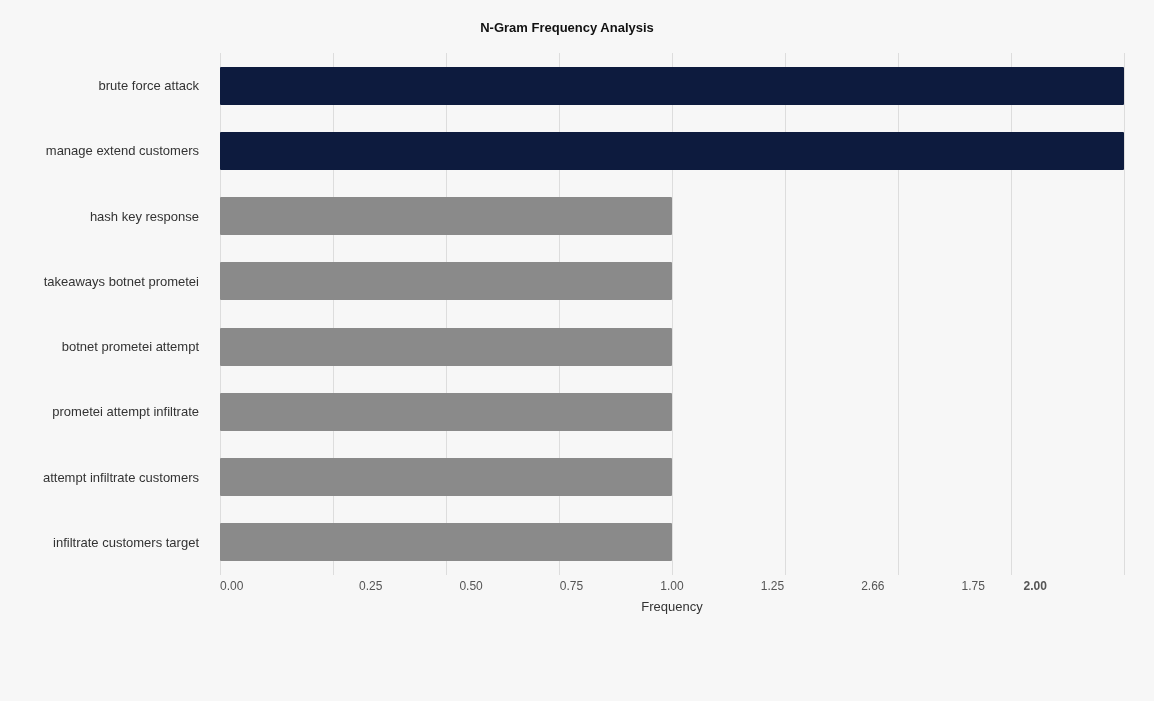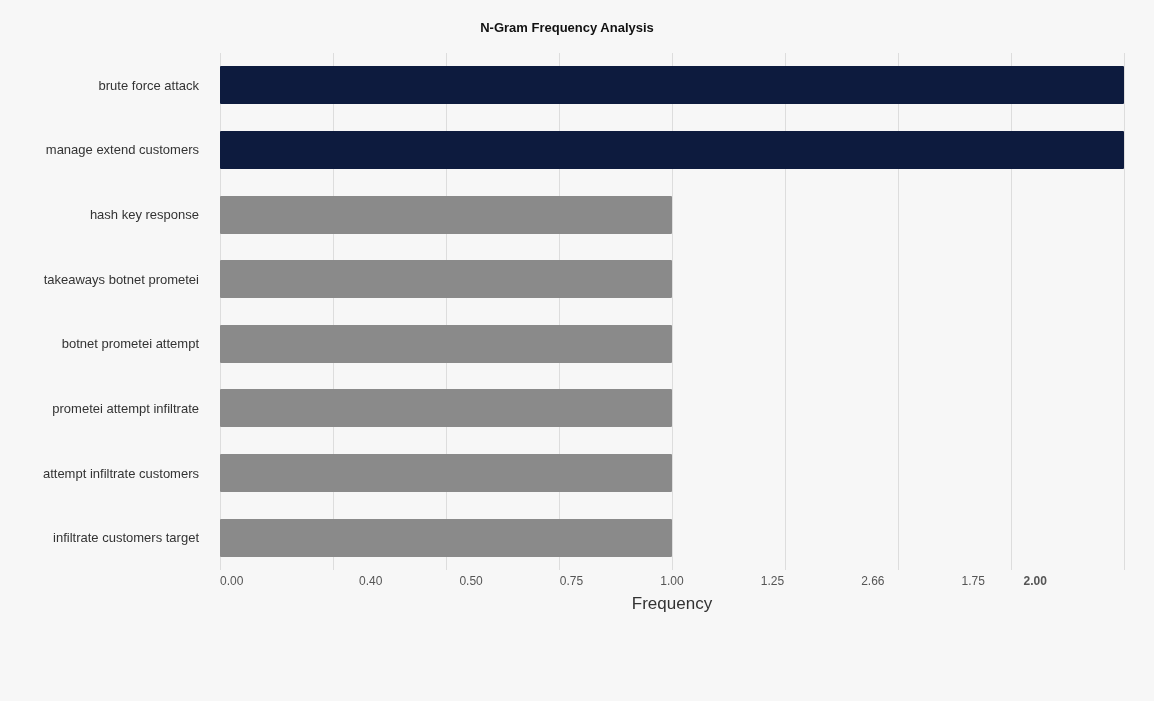--- a/index.html
+++ b/index.html
@@ -103,21 +103,21 @@
     }
     .x-tick:first-child {
       text-align: left;
     }
     .x-tick:last-child {
       text-align: left;
       font-weight: bold;
     }
     .x-label {
       text-align: center;
-      font-size: 17px;
+      font-size: 13px;
       color: #333;
       margin-top: 6px;
       margin-left: 210px;
     }
   </style>
 </head>
 <body>
 
 <div class="chart-container">
   <div class="chart-title">N-Gram Frequency Analysis</div>
@@ -181,21 +181,21 @@
         </div>
         <div class="bar-row">
           <div class="bar-label">infiltrate customers target</div>
           <div class="bar-track">
             <div class="bar bar-gray" style="width: 452px;"></div>
           </div>
         </div>
       </div>
     <div class="x-axis" id="x-axis">
         <div class="x-tick">0.00</div>
-        <div class="x-tick">0.40</div>
+        <div class="x-tick">0.25</div>
         <div class="x-tick">0.50</div>
         <div class="x-tick">0.75</div>
         <div class="x-tick">1.00</div>
         <div class="x-tick">1.25</div>
         <div class="x-tick">2.66</div>
         <div class="x-tick">1.75</div>
         <div class="x-tick">2.00</div>
       </div>
     <div class="x-label">Frequency</div>
   </div>

